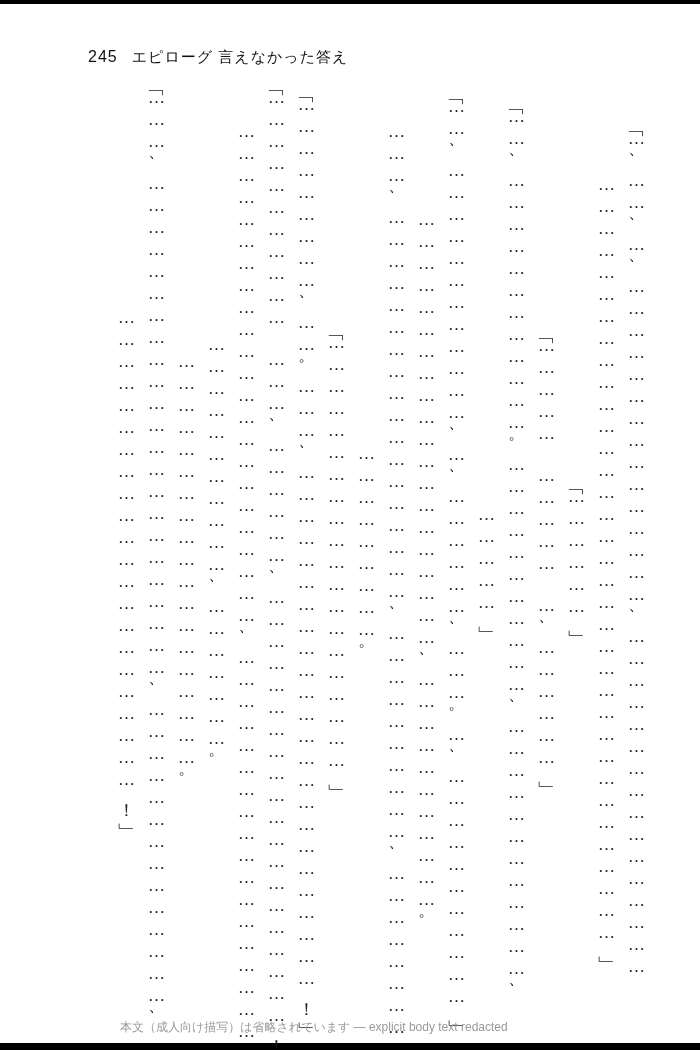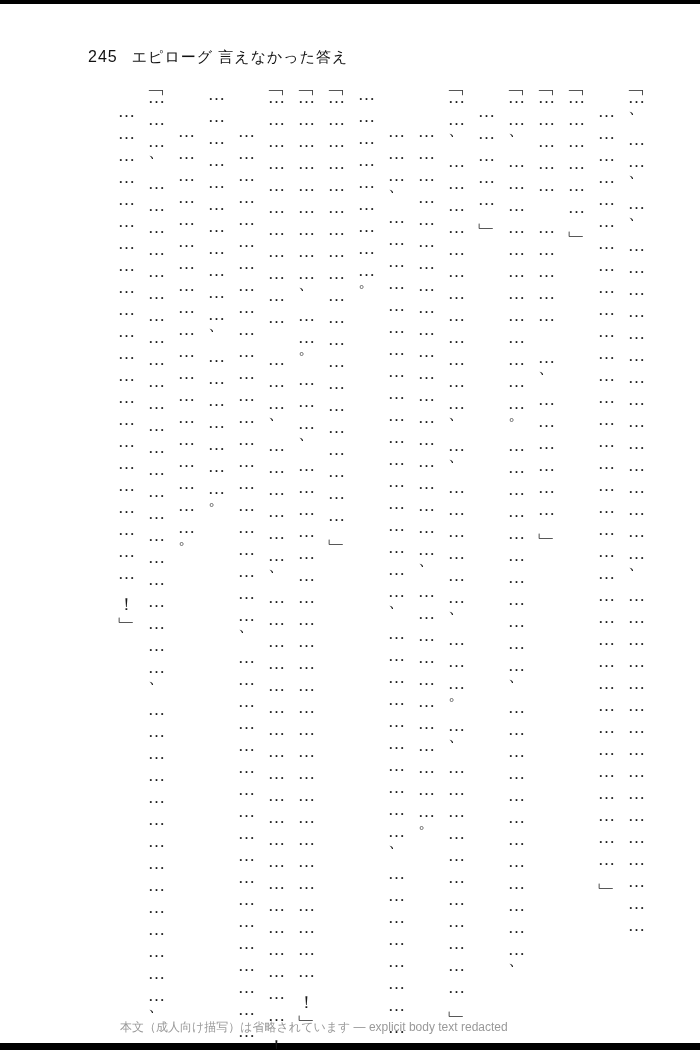--- a/index.html
+++ b/index.html
@@ -5,20 +5,21 @@
   html, body { margin: 0; padding: 0; }
   .page {
     position: relative;
     width: 700px;
     height: 1050px;
     background: #ffffff;
     font-family: "Liberation Serif", serif;
     color: #1a1a1a;
     overflow: hidden;
     box-sizing: border-box;
+    text-align: center;
   }
   .scan-edge {
     position: absolute;
     left: 0;
     width: 100%;
     background: #000;
   }
   .scan-edge.top { top: 0; height: 4px; }
   .scan-edge.bottom { bottom: 0; height: 7px; }
   .page-header {

